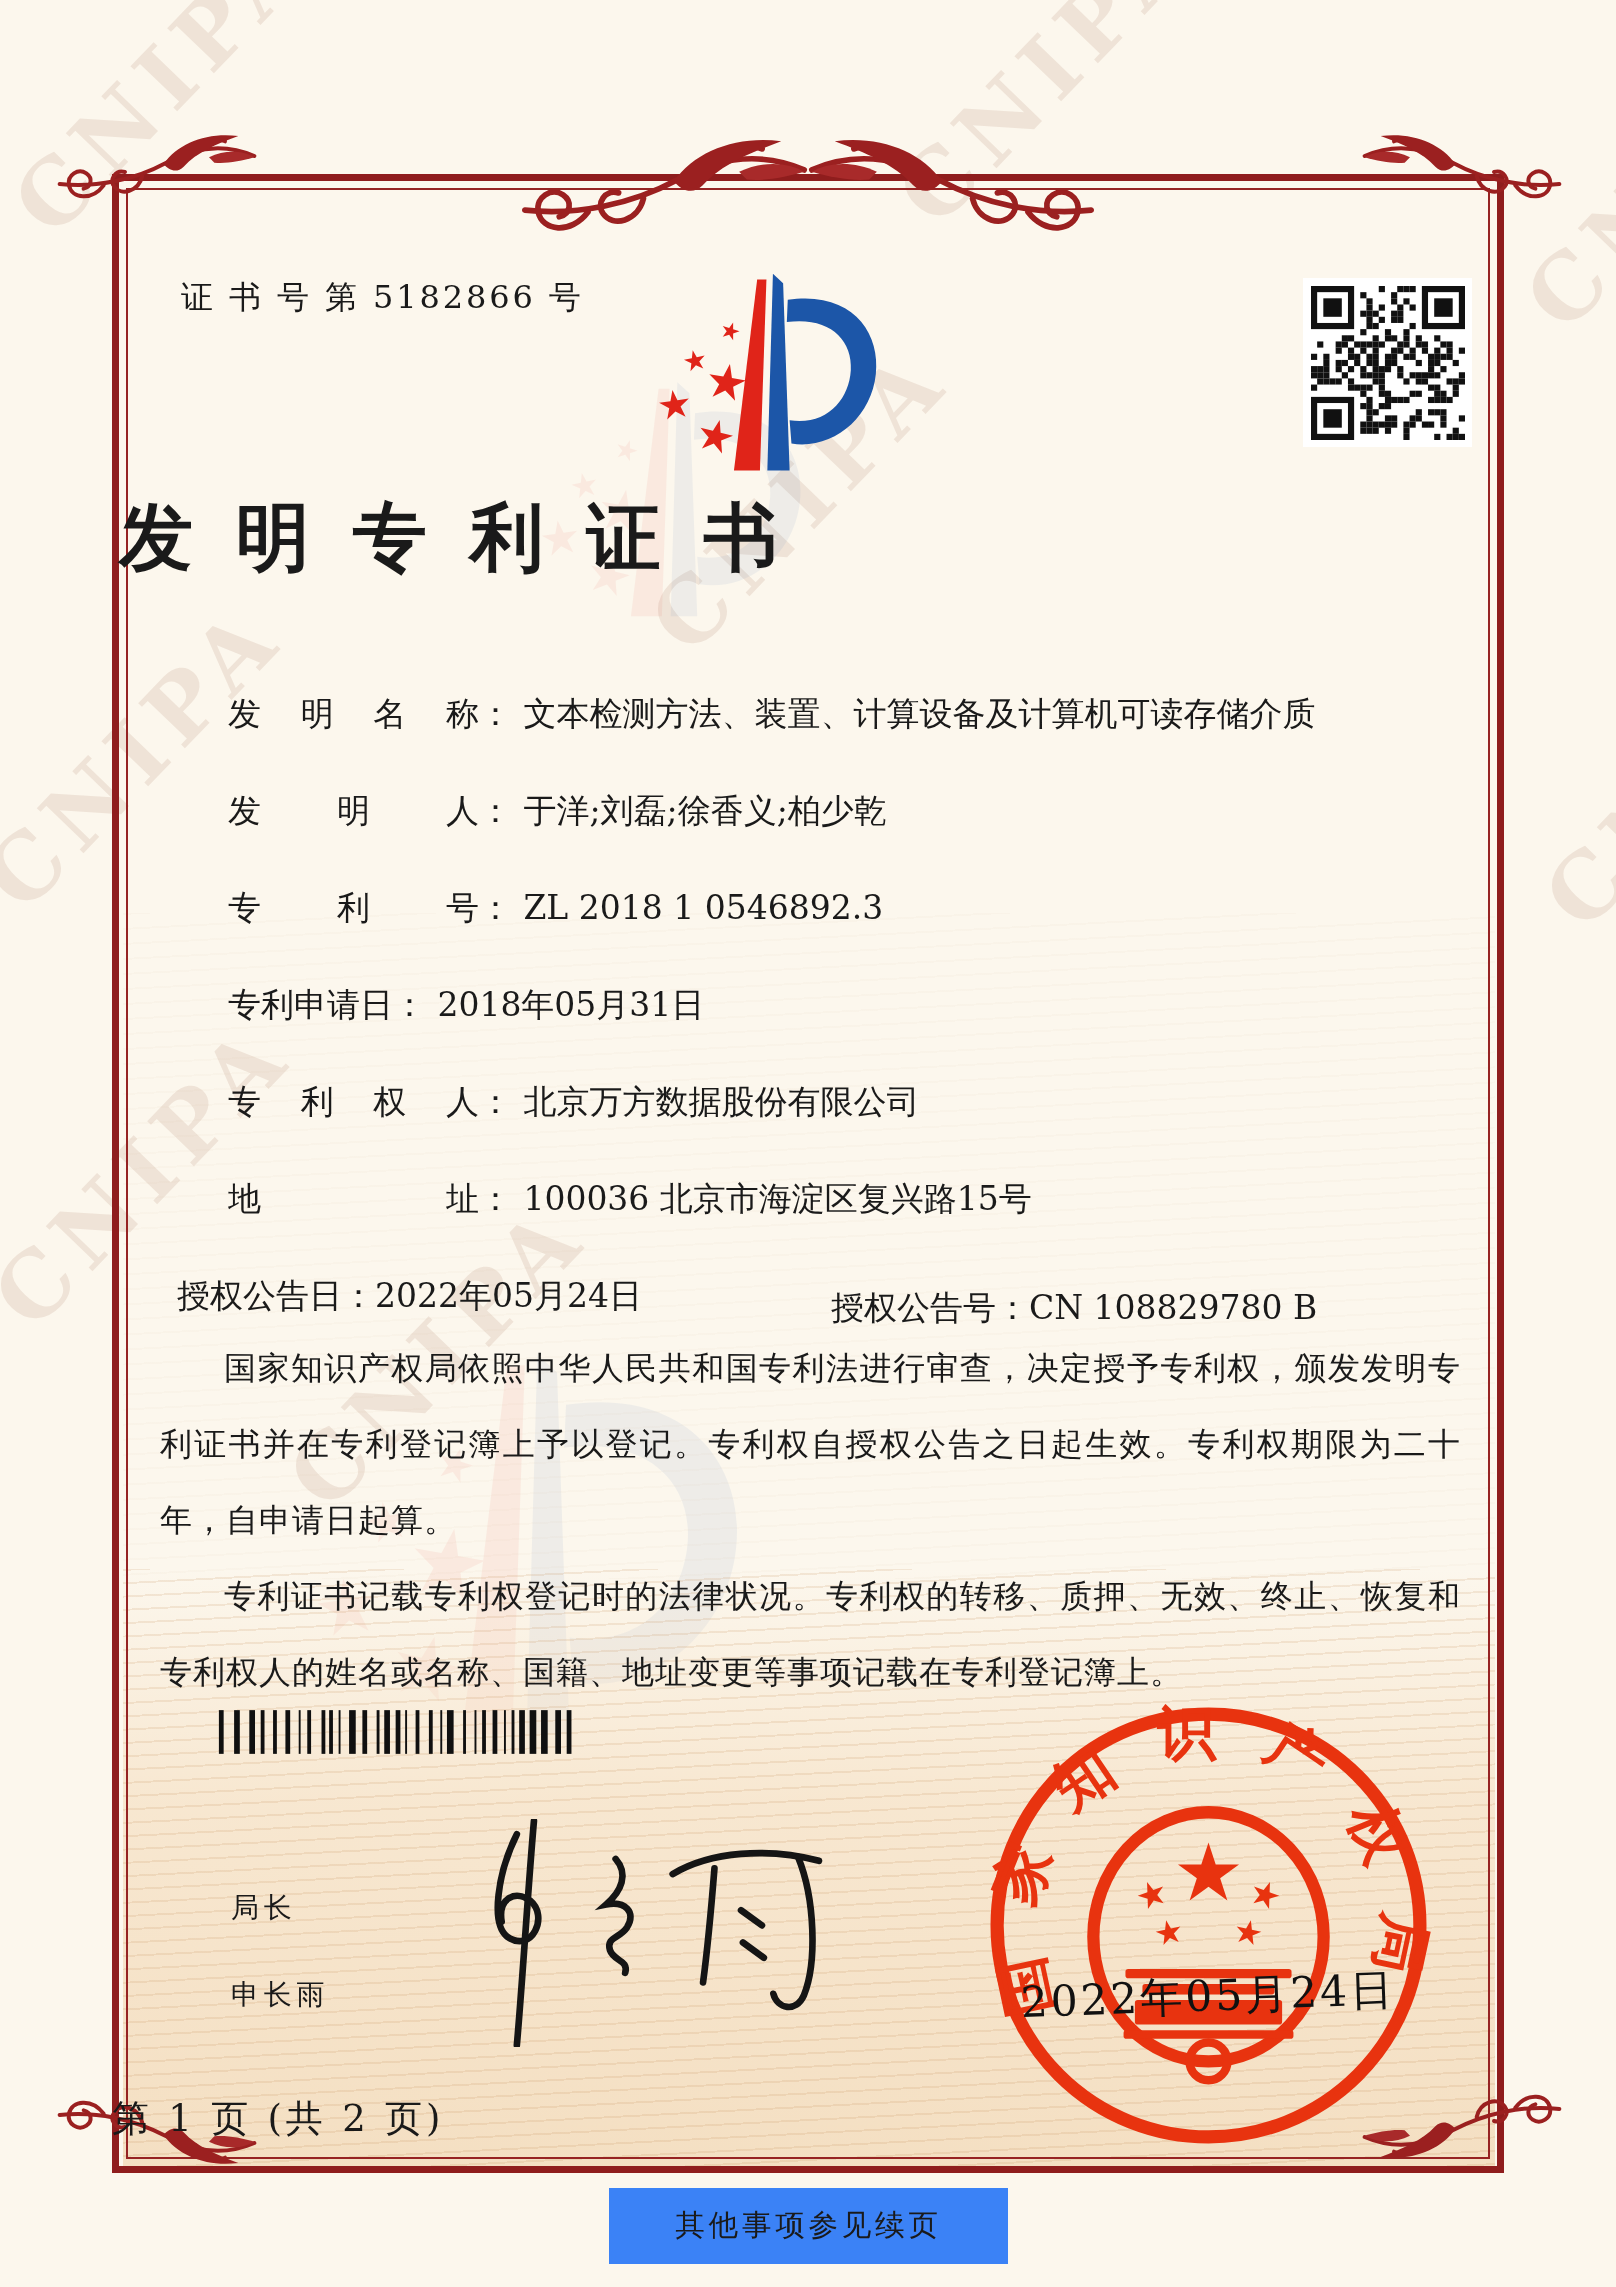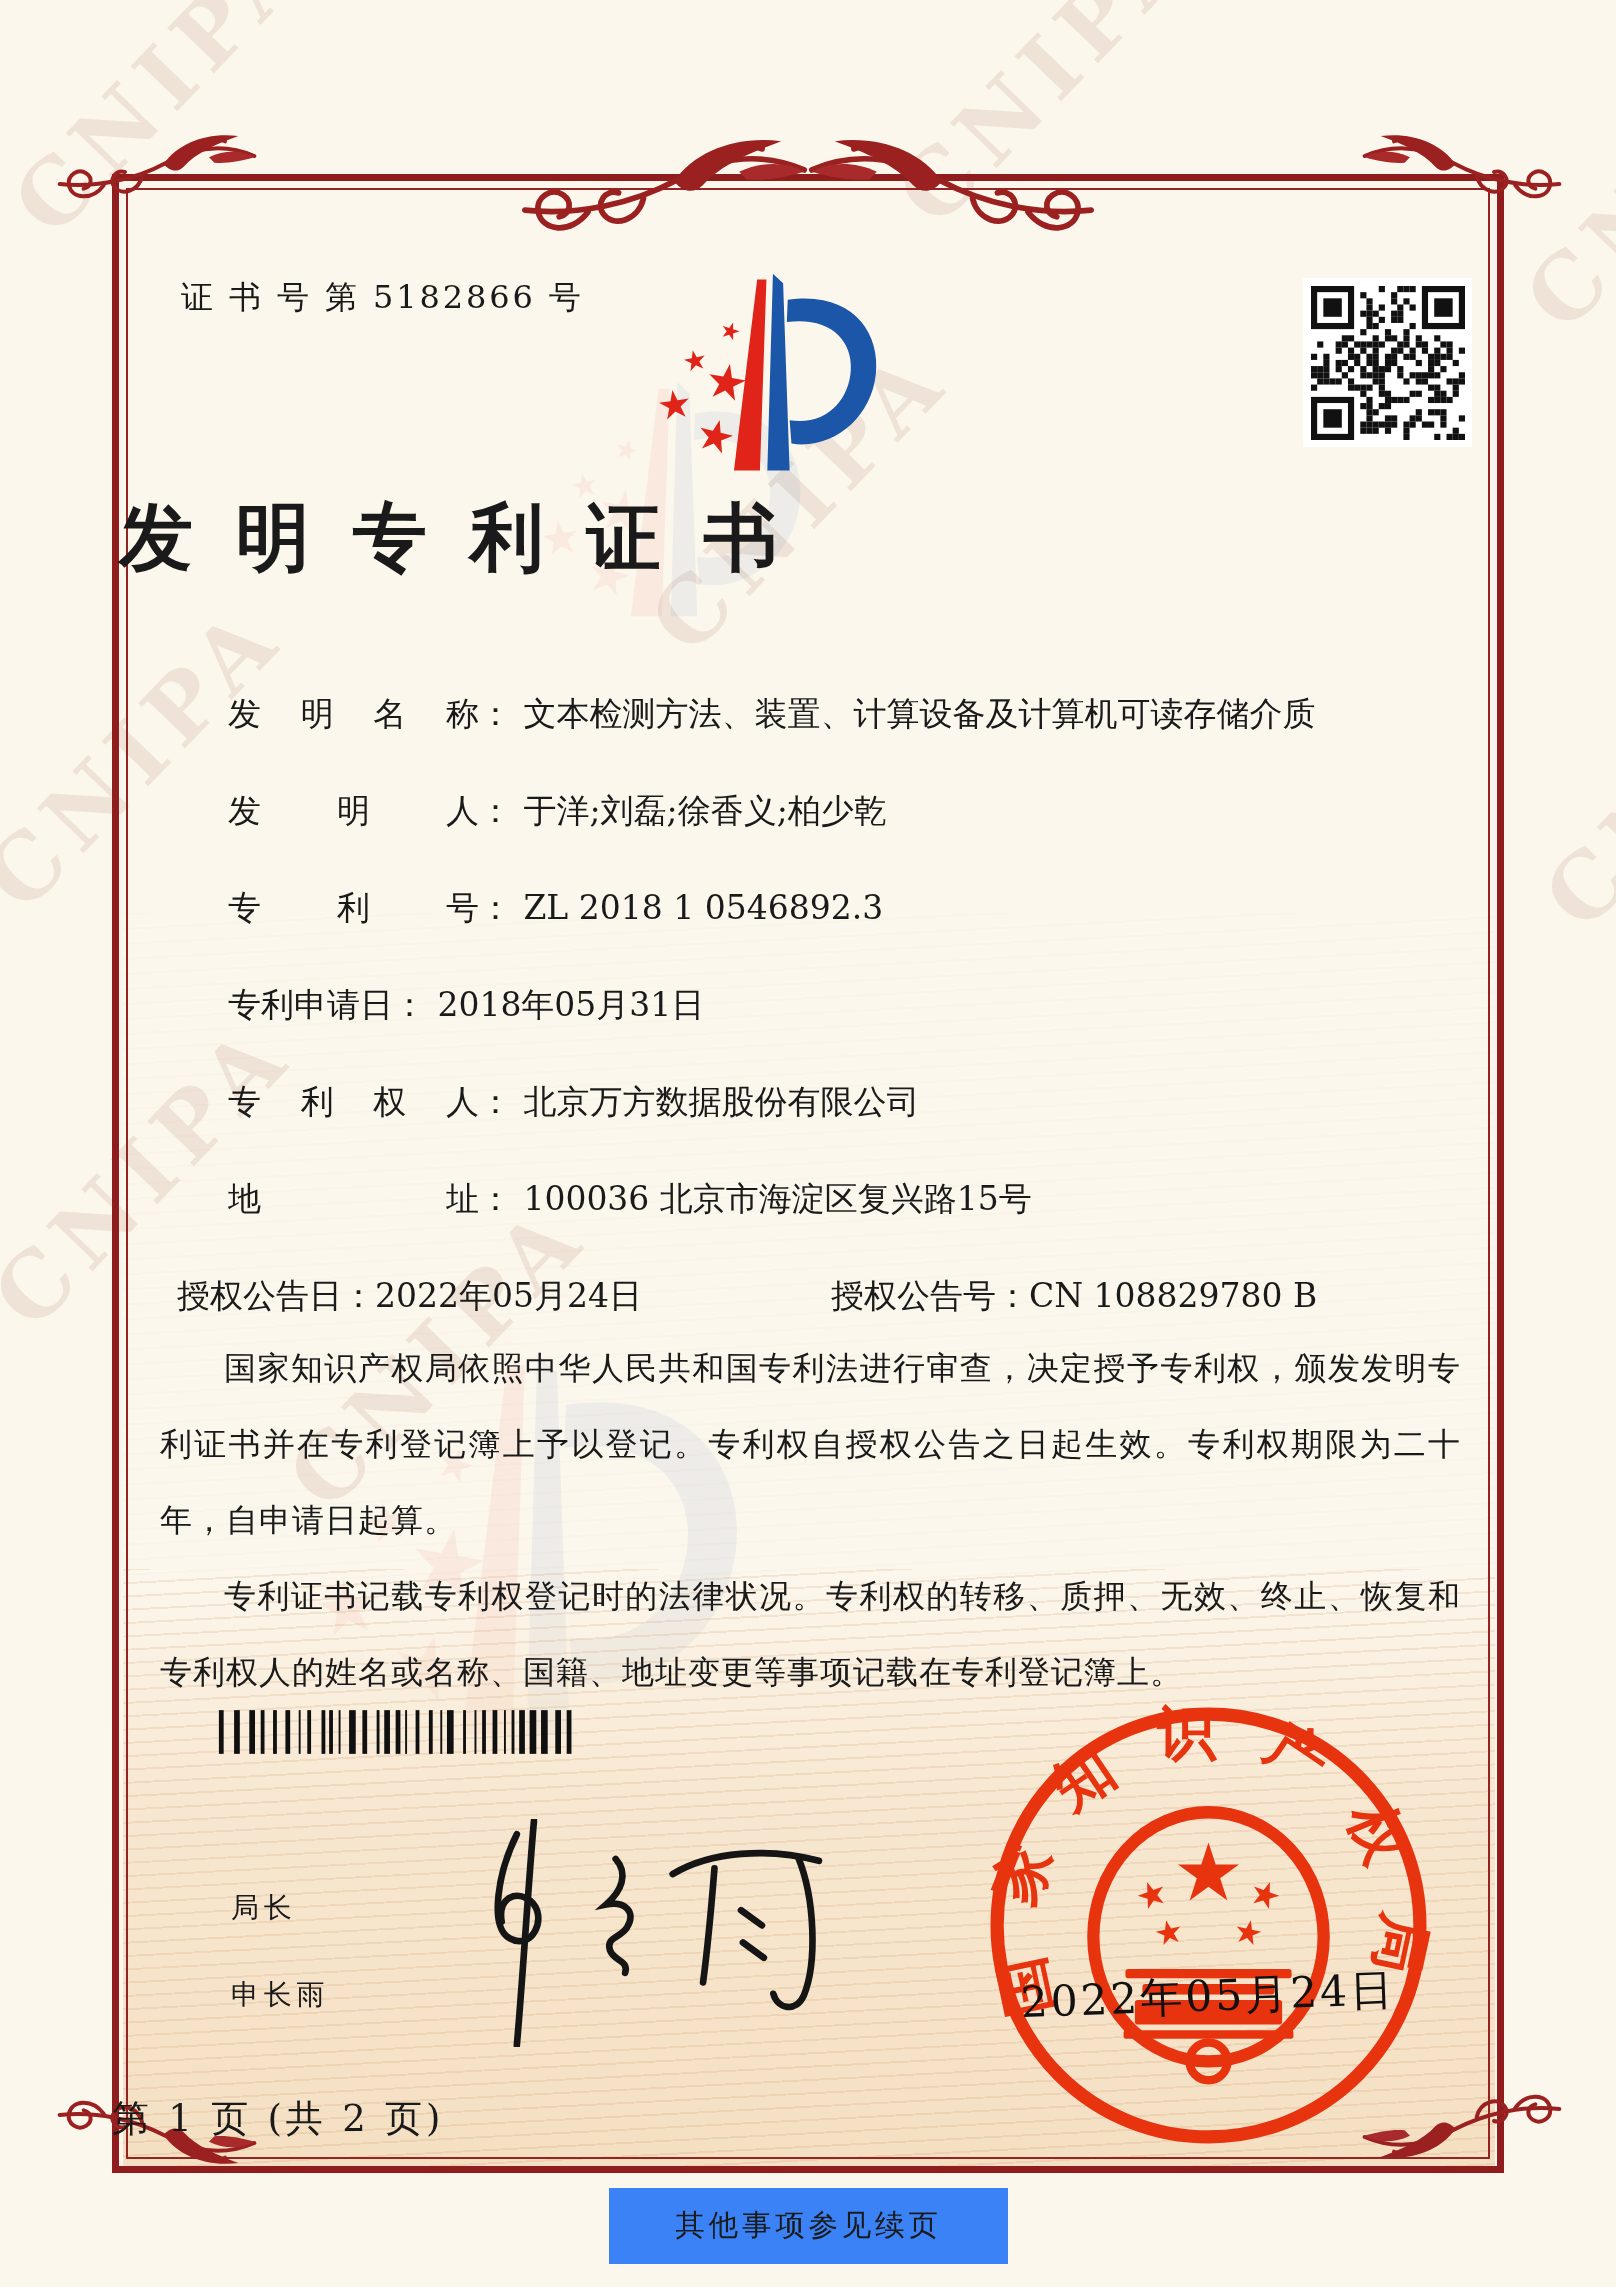--- a/index.html
+++ b/index.html
@@ -29,21 +29,21 @@
   .qr{position:absolute;left:1303px;top:278px;width:169px;height:169px;background:#fff;padding:7.6px;z-index:5}
   .title{position:absolute;left:76px;top:489px;width:1427px;font-size:74px;
          font-weight:700;letter-spacing:.58em;text-indent:.58em;z-index:5}
   
   .field{position:absolute;left:228px;font-size:33px;white-space:nowrap;z-index:5}
   .field .lab{display:inline-block;vertical-align:top}
   .field .lab.j{width:251px;text-align:justify;text-align-last:justify}
   .field .val{margin-left:11.4px}
   .f0{top:692px}.f1{top:789px}.f2{top:886px}.f3{top:983px}.f4{top:1080px}.f5{top:1177px}
   .grant{position:absolute;left:177px;top:1274px;width:1294px;font-size:33px;white-space:nowrap;z-index:5}
-  .grant .g2{position:absolute;left:654px;top:0}
+  .grant .g2{position:absolute;left:654px;top:12px}
   
   .paras{position:absolute;left:160px;top:1330px;width:1301px;font-size:32px;line-height:76px;
          text-align:justify;z-index:5}
   .paras p{text-indent:2em;letter-spacing:1px}
   
   .barcode{position:absolute;left:217px;top:1710px;z-index:5}
   
   .dir{position:absolute;left:231px;font-size:28px;letter-spacing:4.8px;z-index:5;
        font-family:Liberation Mono, monospace;font-weight:500}
   .dir1{top:1889px}.dir2{top:1976px}

